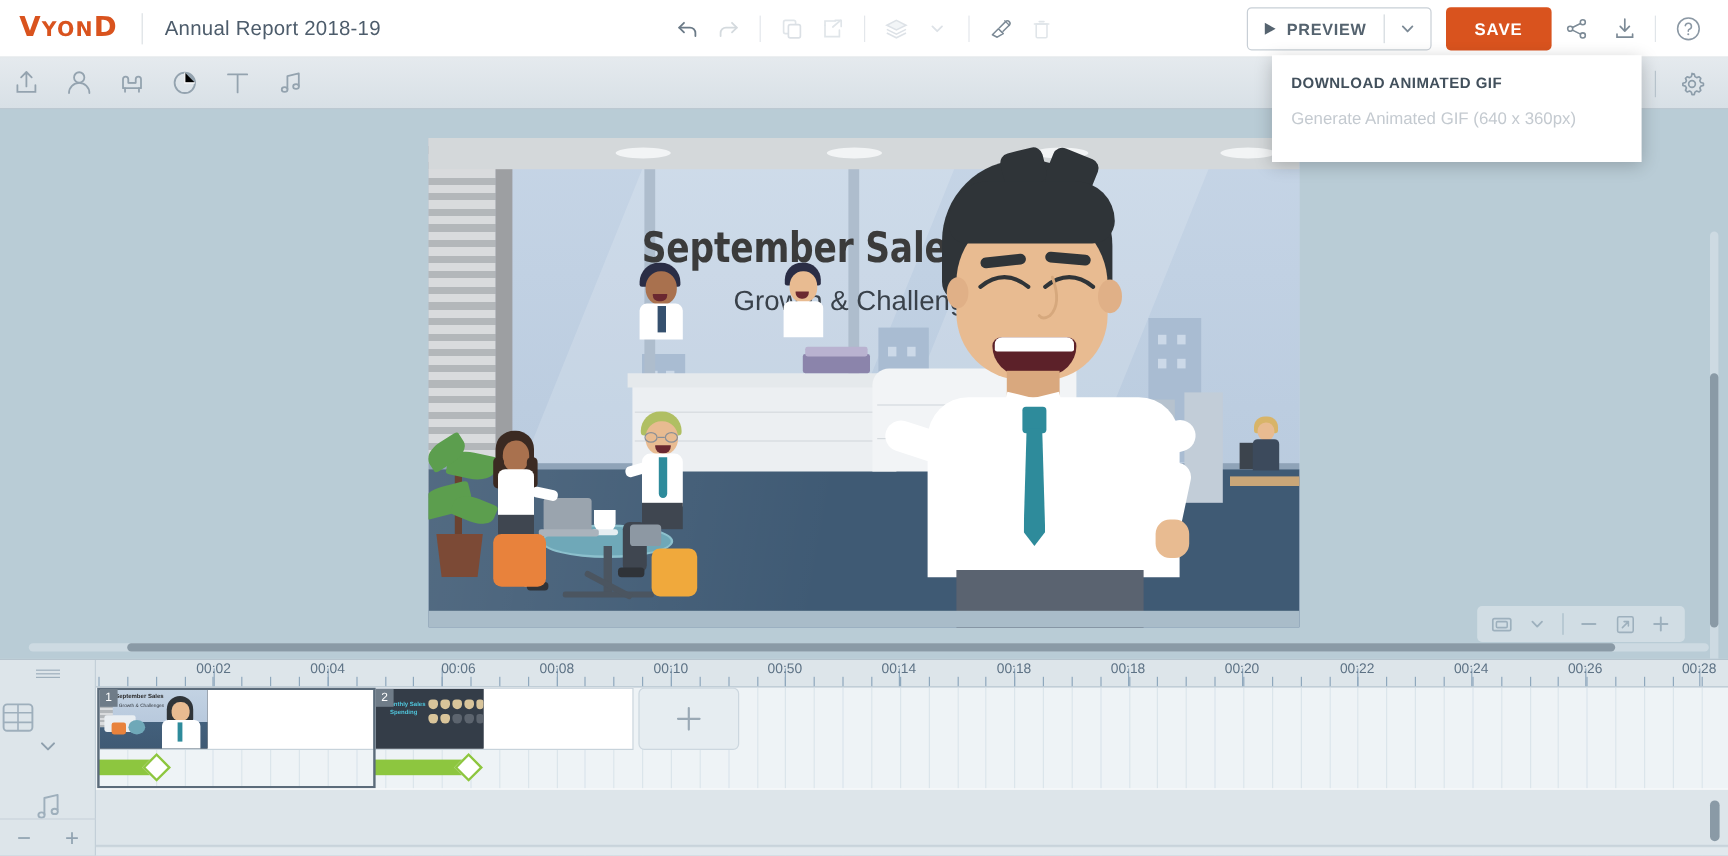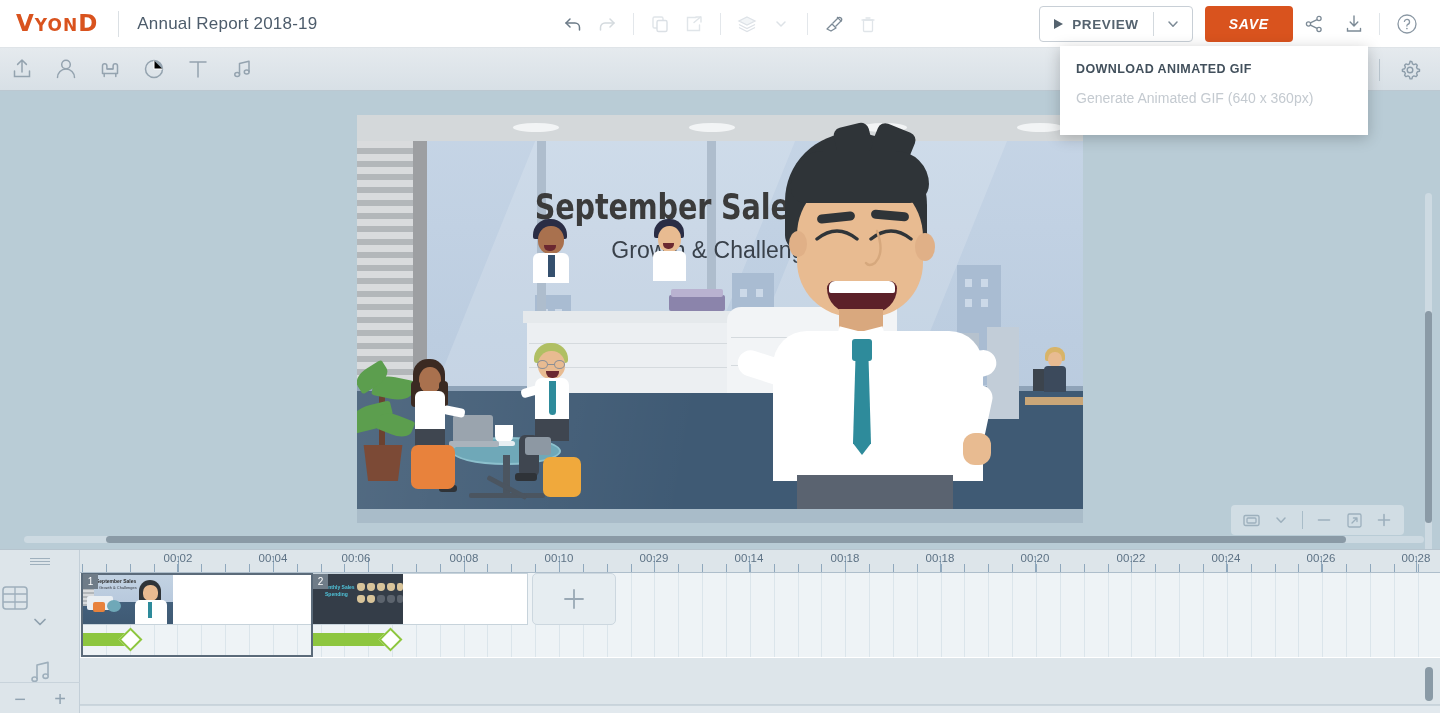--- a/index.html
+++ b/index.html
@@ -56,21 +56,21 @@
   }
   .preview-sep { width: 1px; height: 24px; background: #d3d9de; }
   .preview-caret {
     width: 38px; height: 36px; display: flex; align-items: center;
     justify-content: center;
   }
   .save-btn {
     margin-left: 12px; height: 36px; padding: 0 24px;
     background: #d9531e; color: #fff; border: none; border-radius: 4px;
     font-family: "Liberation Sans", sans-serif;
-    font-size: 14px; font-weight: bold; letter-spacing: .8px; cursor: pointer; font-style: italic;
+    font-size: 14px; font-weight: bold; letter-spacing: .8px; cursor: pointer;
   }
   .icon-btn {
     width: 38px; height: 38px; display: flex; align-items: center;
     justify-content: center; cursor: pointer; margin-left: 2px;
   }
   .rdiv { width: 1px; height: 22px; background: #e0e5e9; margin: 0 6px; }
 
   
   .toolbar2 {
     position: absolute; top: 48px; left: 0; width: 1440px; height: 43px;
@@ -741,27 +741,27 @@
         <div class="tick min" style="left: 1242.2px;"></div>
         <div class="tick min" style="left: 1266.05px;"></div>
         <div class="tick min" style="left: 1289.9px;"></div>
         <div class="tick min" style="left: 1313.75px;"></div>
         <div class="tick min" style="left: 1337.6px;"></div>
         <div class="tick maj" style="left: 98px;"></div>
         <div class="tlabel" style="left: 98px;">00:02</div>
         <div class="tick maj" style="left: 193px;"></div>
         <div class="tlabel" style="left: 193px;">00:04</div>
         <div class="tick maj" style="left: 288px;"></div>
-        <div class="tlabel" style="left: 276px;">00:06</div>
+        <div class="tlabel" style="left: 302px;">00:06</div>
         <div class="tick maj" style="left: 384px;"></div>
         <div class="tlabel" style="left: 384px;">00:08</div>
         <div class="tick maj" style="left: 479px;"></div>
         <div class="tlabel" style="left: 479px;">00:10</div>
         <div class="tick maj" style="left: 574px;"></div>
-        <div class="tlabel" style="left: 574px;">00:29</div>
+        <div class="tlabel" style="left: 574px;">00:50</div>
         <div class="tick maj" style="left: 669px;"></div>
         <div class="tlabel" style="left: 669px;">00:14</div>
         <div class="tick maj" style="left: 765px;"></div>
         <div class="tlabel" style="left: 765px;">00:18</div>
         <div class="tick maj" style="left: 860px;"></div>
         <div class="tlabel" style="left: 860px;">00:18</div>
         <div class="tick maj" style="left: 955px;"></div>
         <div class="tlabel" style="left: 955px;">00:20</div>
         <div class="tick maj" style="left: 1051px;"></div>
         <div class="tlabel" style="left: 1051px;">00:22</div>

